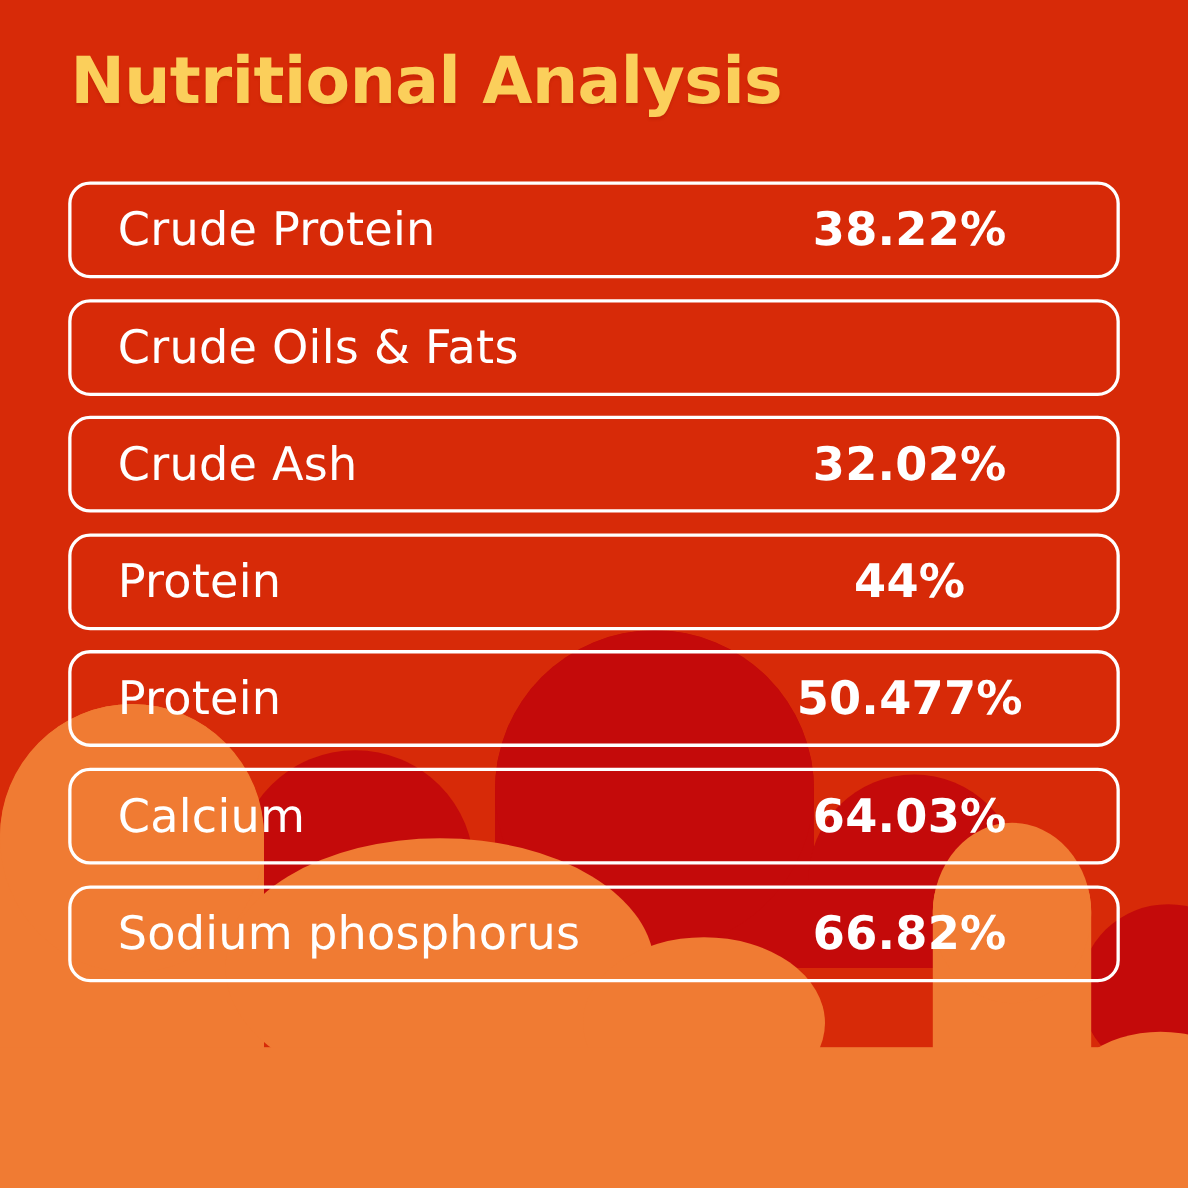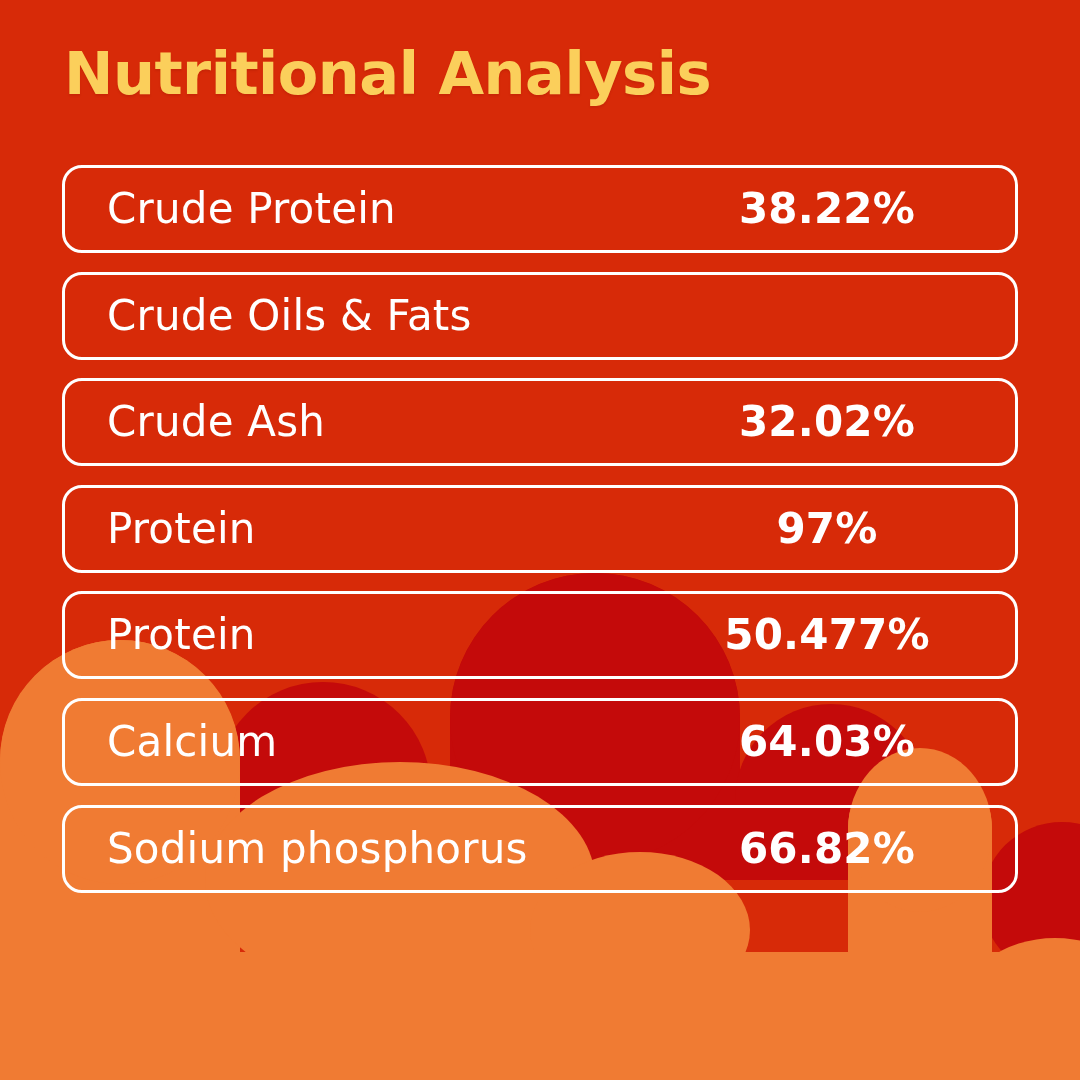--- a/index.html
+++ b/index.html
@@ -134,21 +134,21 @@
     </div>
 
 
     <div class="nutrient-row">
       <span class="nutrient-label">Crude Ash</span>
       <span class="nutrient-value">32.02%</span>
     </div>
 
     <div class="nutrient-row">
       <span class="nutrient-label">Protein</span>
-      <span class="nutrient-value">97%</span>
+      <span class="nutrient-value">44%</span>
     </div>
 
     <div class="nutrient-row">
       <span class="nutrient-label">Protein</span>
       <span class="nutrient-value">50.477%</span>
     </div>
 
     <div class="nutrient-row">
       <span class="nutrient-label">Calcium</span>
       <span class="nutrient-value">64.03%</span>

